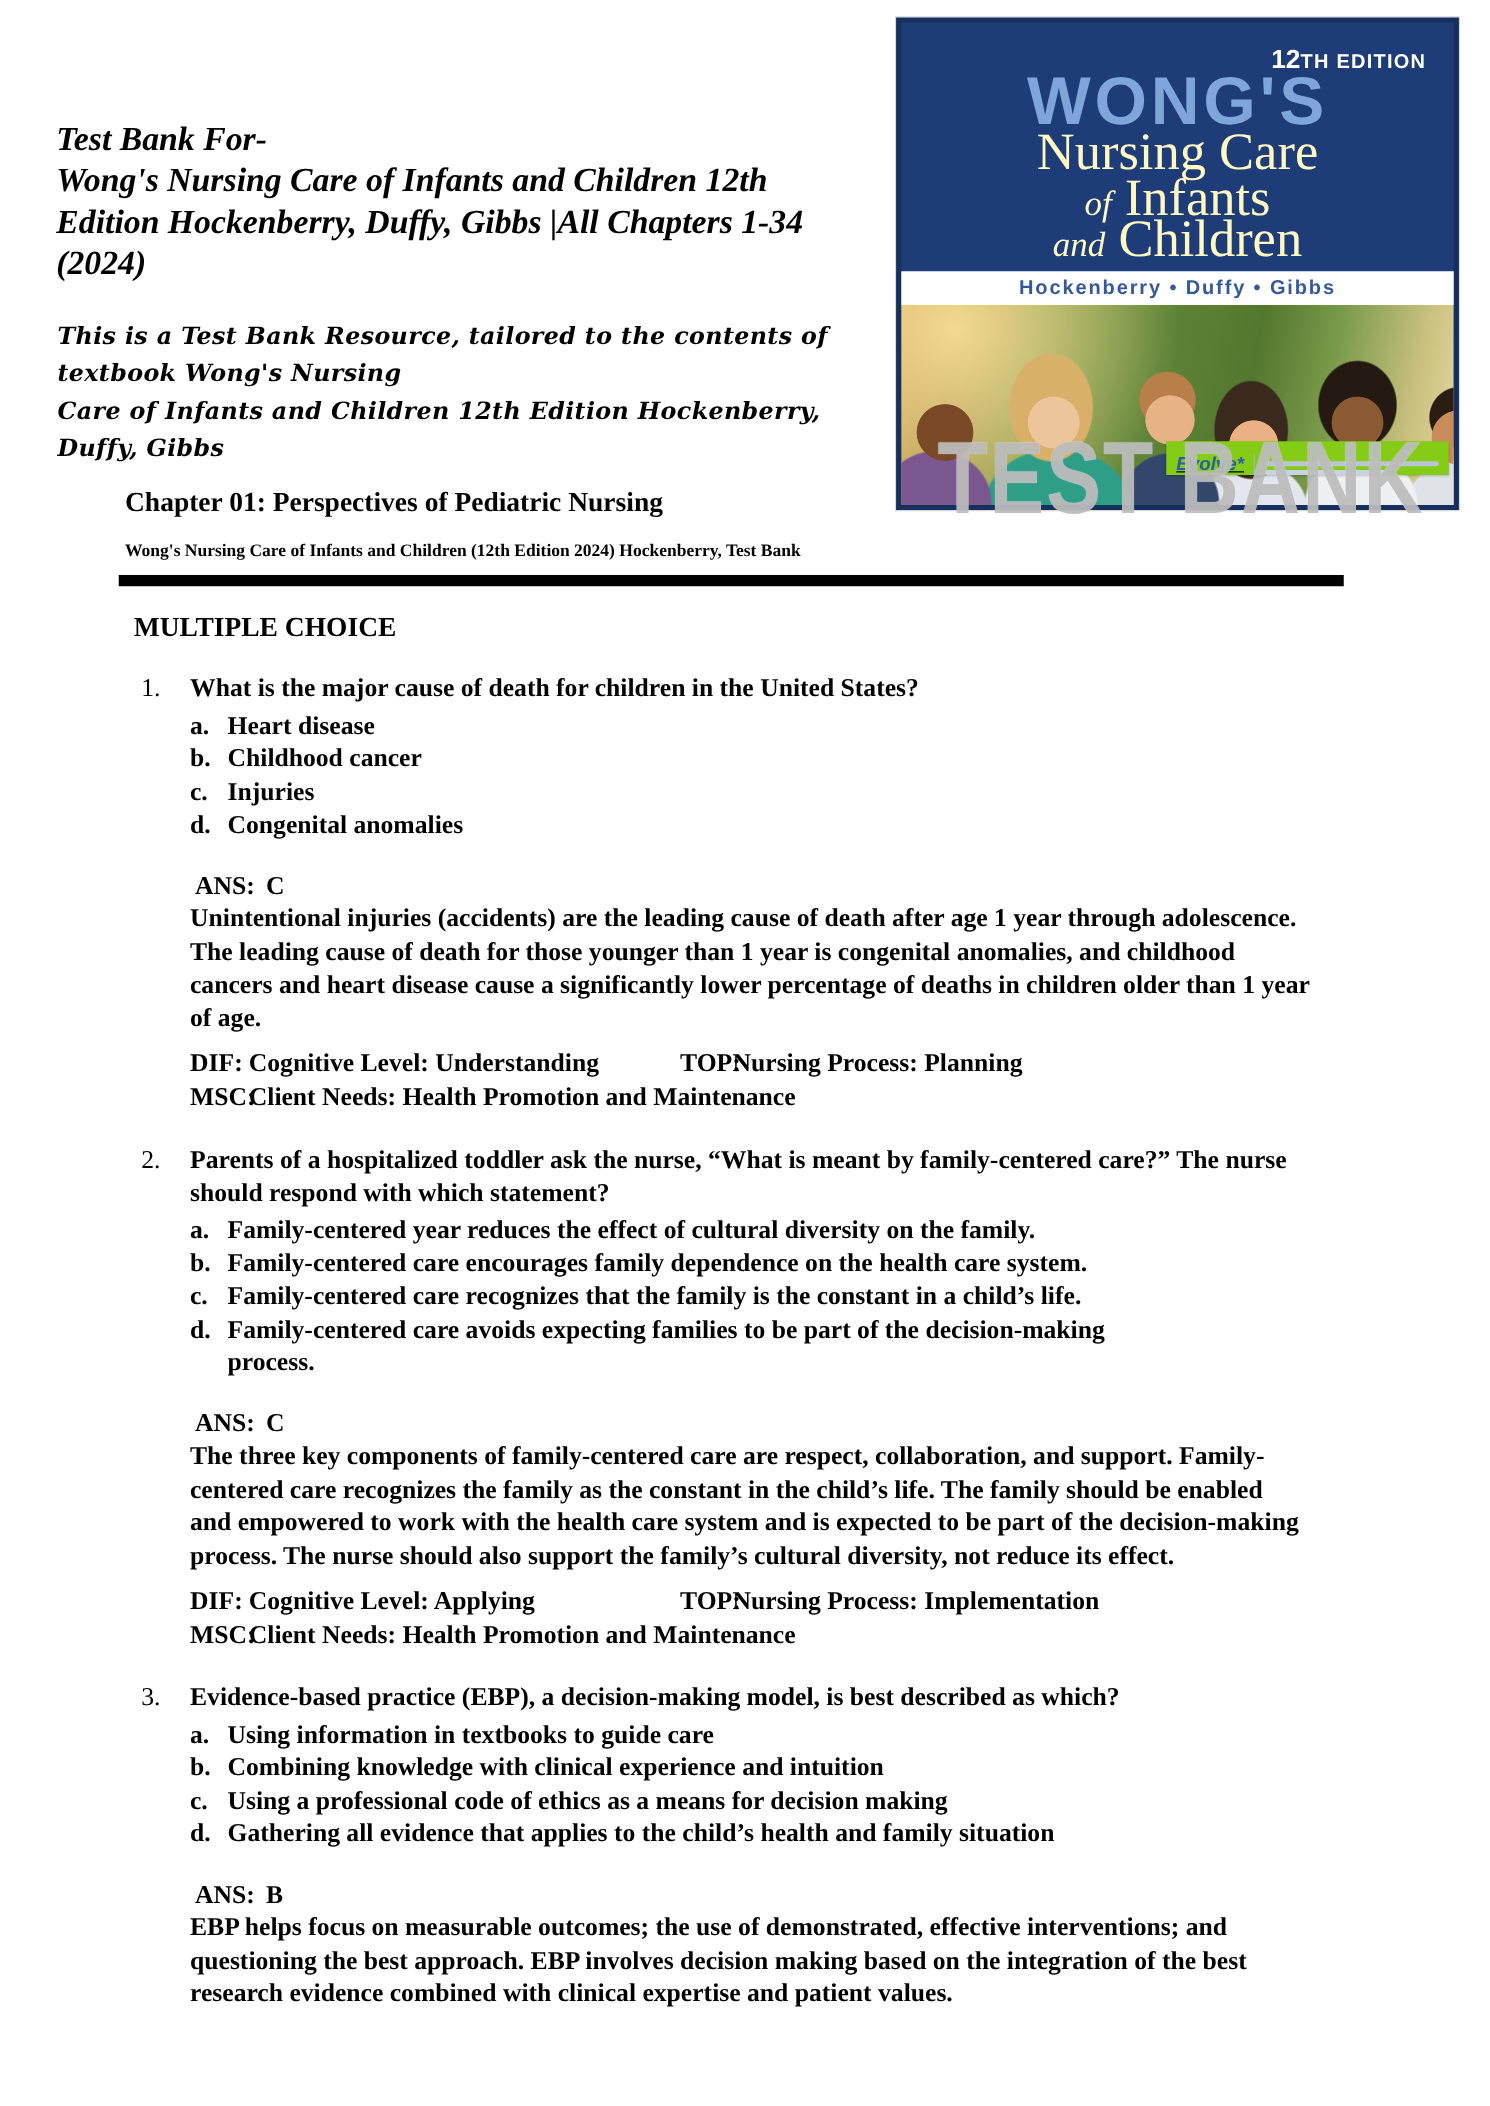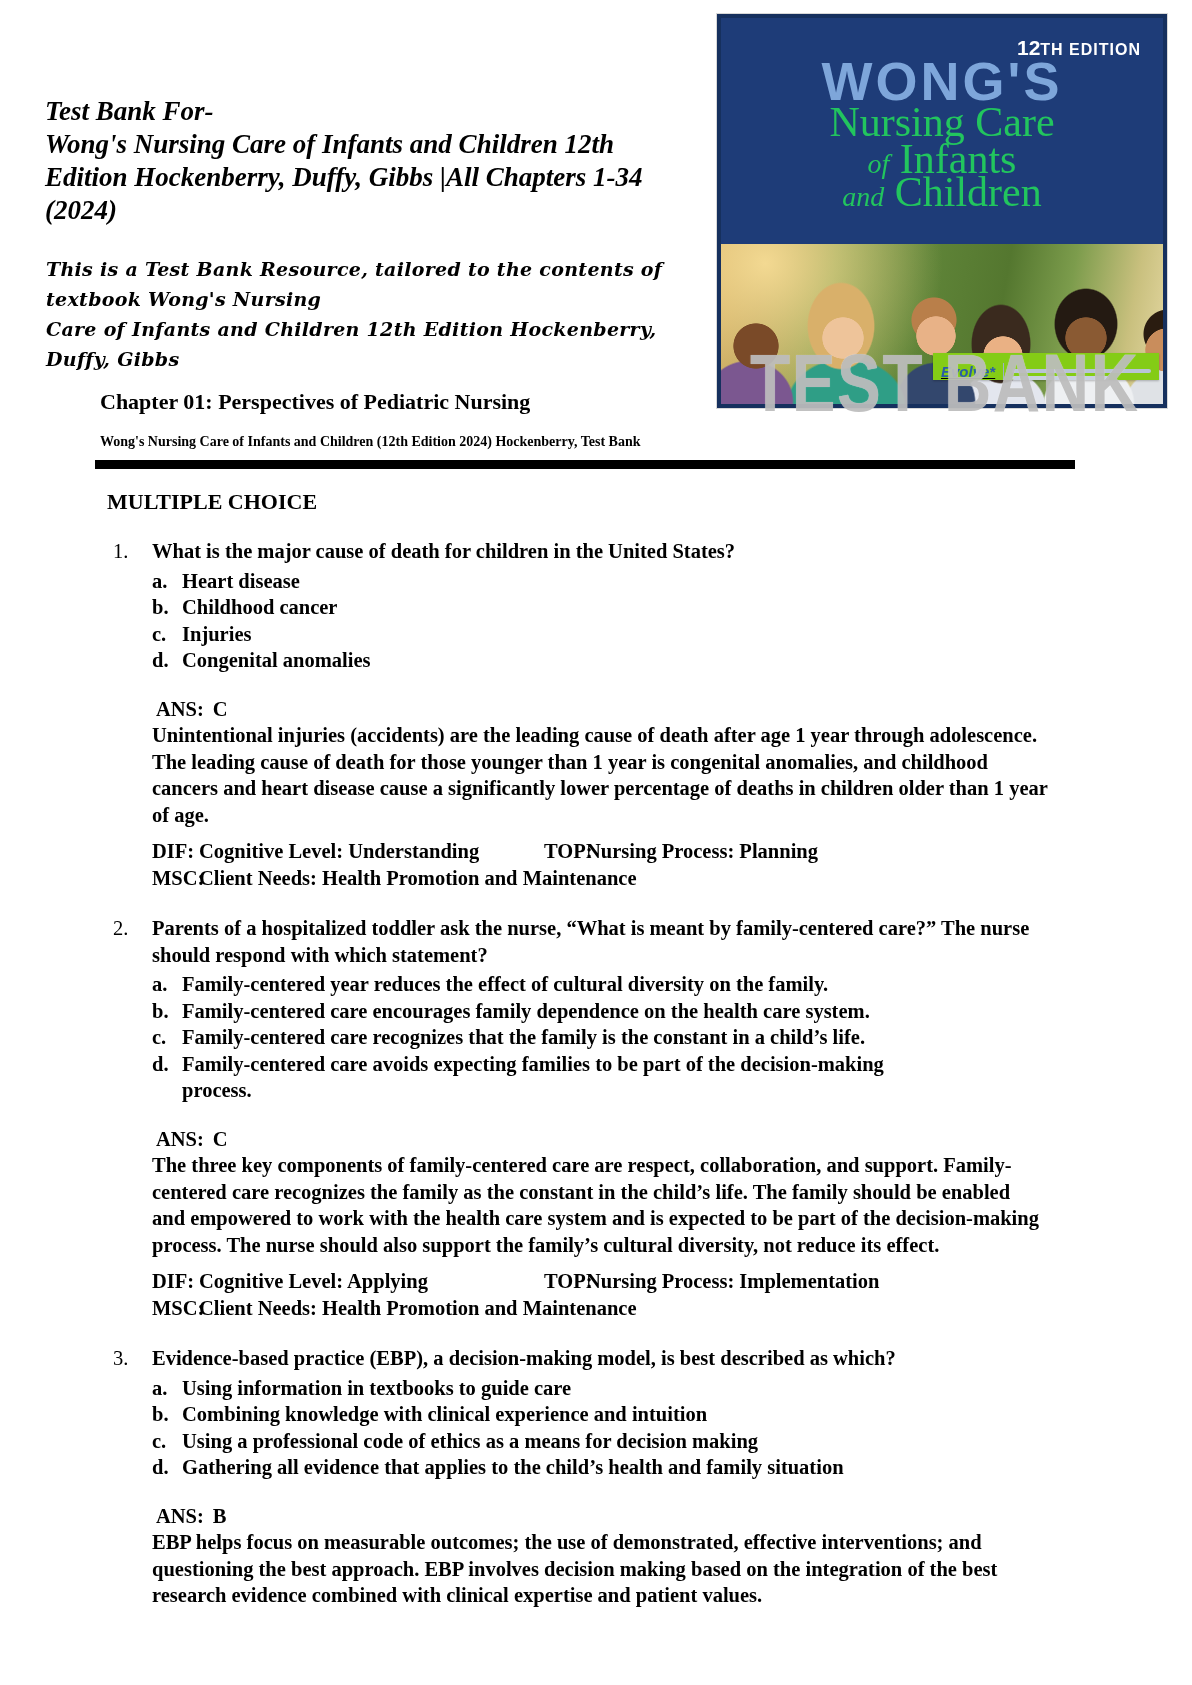--- a/index.html
+++ b/index.html
@@ -17,21 +17,21 @@
   
   .cover{position:absolute;left:717px;top:14px;width:450px;height:394px;
          background:#1e3c78;box-shadow:inset 0 0 0 4px #16305e, 0 0 0 1px #d8d8d8;}
   .edition{position:absolute;top:22px;right:26px;color:#fff;
            font-family:"Liberation Sans",sans-serif;font-weight:bold;}
   .ed-num{font-size:21px;}
   .ed-suf{font-size:16px;letter-spacing:1px;}
   .brand{position:absolute;top:36px;left:0;right:0;text-align:center;
          font-family:"Liberation Sans",sans-serif;font-weight:bold;
          font-size:54px;letter-spacing:3px;color:#7ea6da;}
-  .ct1,.ct2,.ct3{position:absolute;left:0;right:0;text-align:center;color:#22c55e;
+  .ct1,.ct2,.ct3{position:absolute;left:0;right:0;text-align:center;color:#fef9c3;
          font-family:"Liberation Serif",serif;font-size:42px;line-height:36px;}
   .ct1{top:90px;}
   .ct2{top:127px;}
   .ct3{top:160px;}
   .ct-em{font-style:italic;font-size:28px;}
   .band{position:absolute;top:203px;left:4px;right:4px;height:27px;background:#fff;
         display:flex;align-items:center;justify-content:center;
         font-family:"Liberation Sans",sans-serif;font-weight:bold;font-size:16px;
         color:#35599c;letter-spacing:1.5px;}
   .photo{position:absolute;top:230px;left:4px;right:4px;bottom:4px;overflow:hidden;}
@@ -112,20 +112,21 @@
 (2024)</div>
   <div class="tagline multiline">This is a Test Bank Resource, tailored to the contents of textbook Wong's Nursing
 Care of Infants and Children 12th Edition Hockenberry, Duffy, Gibbs</div>
 
   <div class="cover">
     <div class="edition"><span class="ed-num">12</span><span class="ed-suf">TH EDITION</span></div>
     <div class="brand">WONG'S</div>
     <div class="ct1">Nursing Care</div>
     <div class="ct2"><span class="ct-em">of</span> <span>Infants</span></div>
     <div class="ct3"><span class="ct-em">and</span> <span>Children</span></div>
+    <div class="band">Hockenberry  •  Duffy  •  Gibbs</div>
     <div class="photo">
       <div class="photo-art"></div>
       <div class="evolve">
         <span class="ev-word">Evolve*</span>
         <span class="ev-div"></span>
         <span class="ev-lines">
             <i></i>
             <i></i>
           </span>
       </div>

